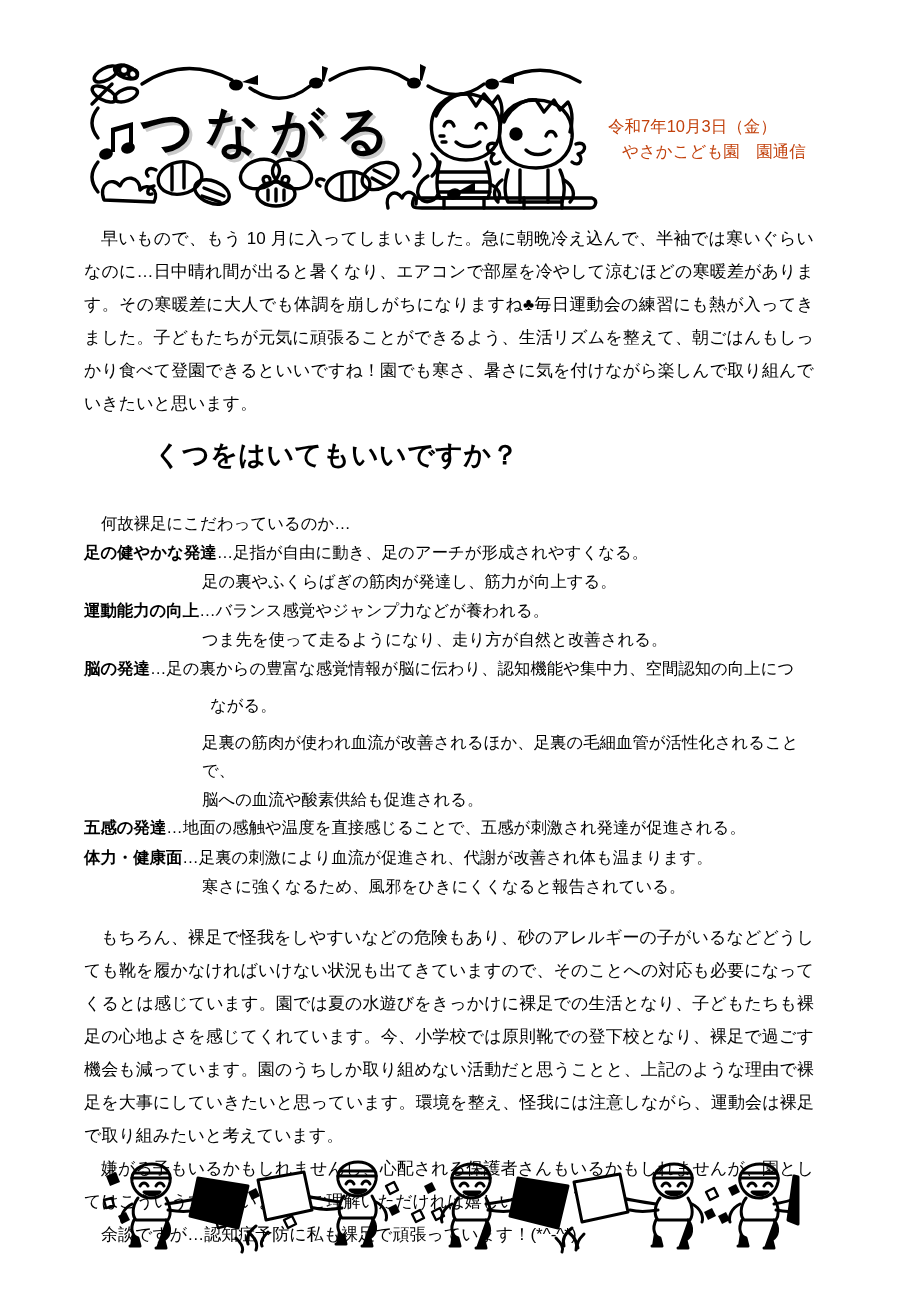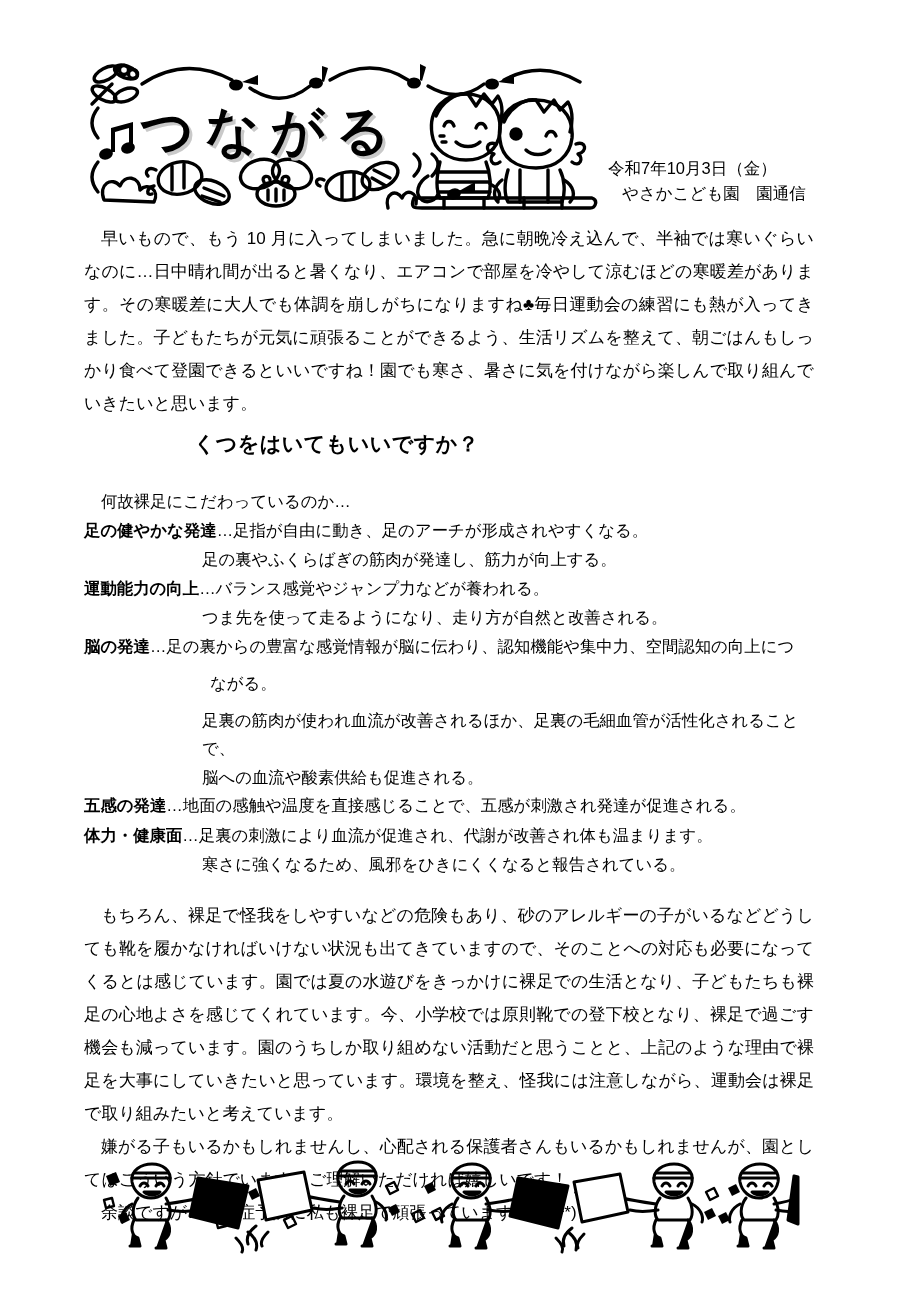--- a/index.html
+++ b/index.html
@@ -47,23 +47,22 @@
     text-shadow: 3px 3px 0 #c9c9c9;
     white-space: nowrap;
   }
   .header-meta {
     position: absolute;
     left: 608px;
     top: 114px;
     width: 260px;
     font-size: 16.5px;
     line-height: 25px;
-    color: #000000;
+    color: #c2410c;
     white-space: nowrap;
-    margin-top: 42px;
   }
   .header-meta .meta-line2 {
     padding-left: 14px;
   }
 
   
   .content {
     position: absolute;
     left: 84px;
     top: 222px;
@@ -78,25 +77,25 @@
   }
   .para.indent {
     text-indent: 17px;
   }
   .gap-sm { height: 9px; }
   .gap-md { height: 20px; }
   .gap-lg { height: 28px; }
 
   .section-heading {
     font-family: "DejaVu Sans", sans-serif;
-    font-size: 21px;
+    font-size: 27px;
     font-weight: 700;
     line-height: 30px;
     text-align: center;
-    margin: 0;
+    margin: 11px;
     padding-right: 225px;
     letter-spacing: 0.5px;
   }
 
   
   .list-block {
     font-size: 16.4px;
     line-height: 28.5px;
   }
   .list-lead {

